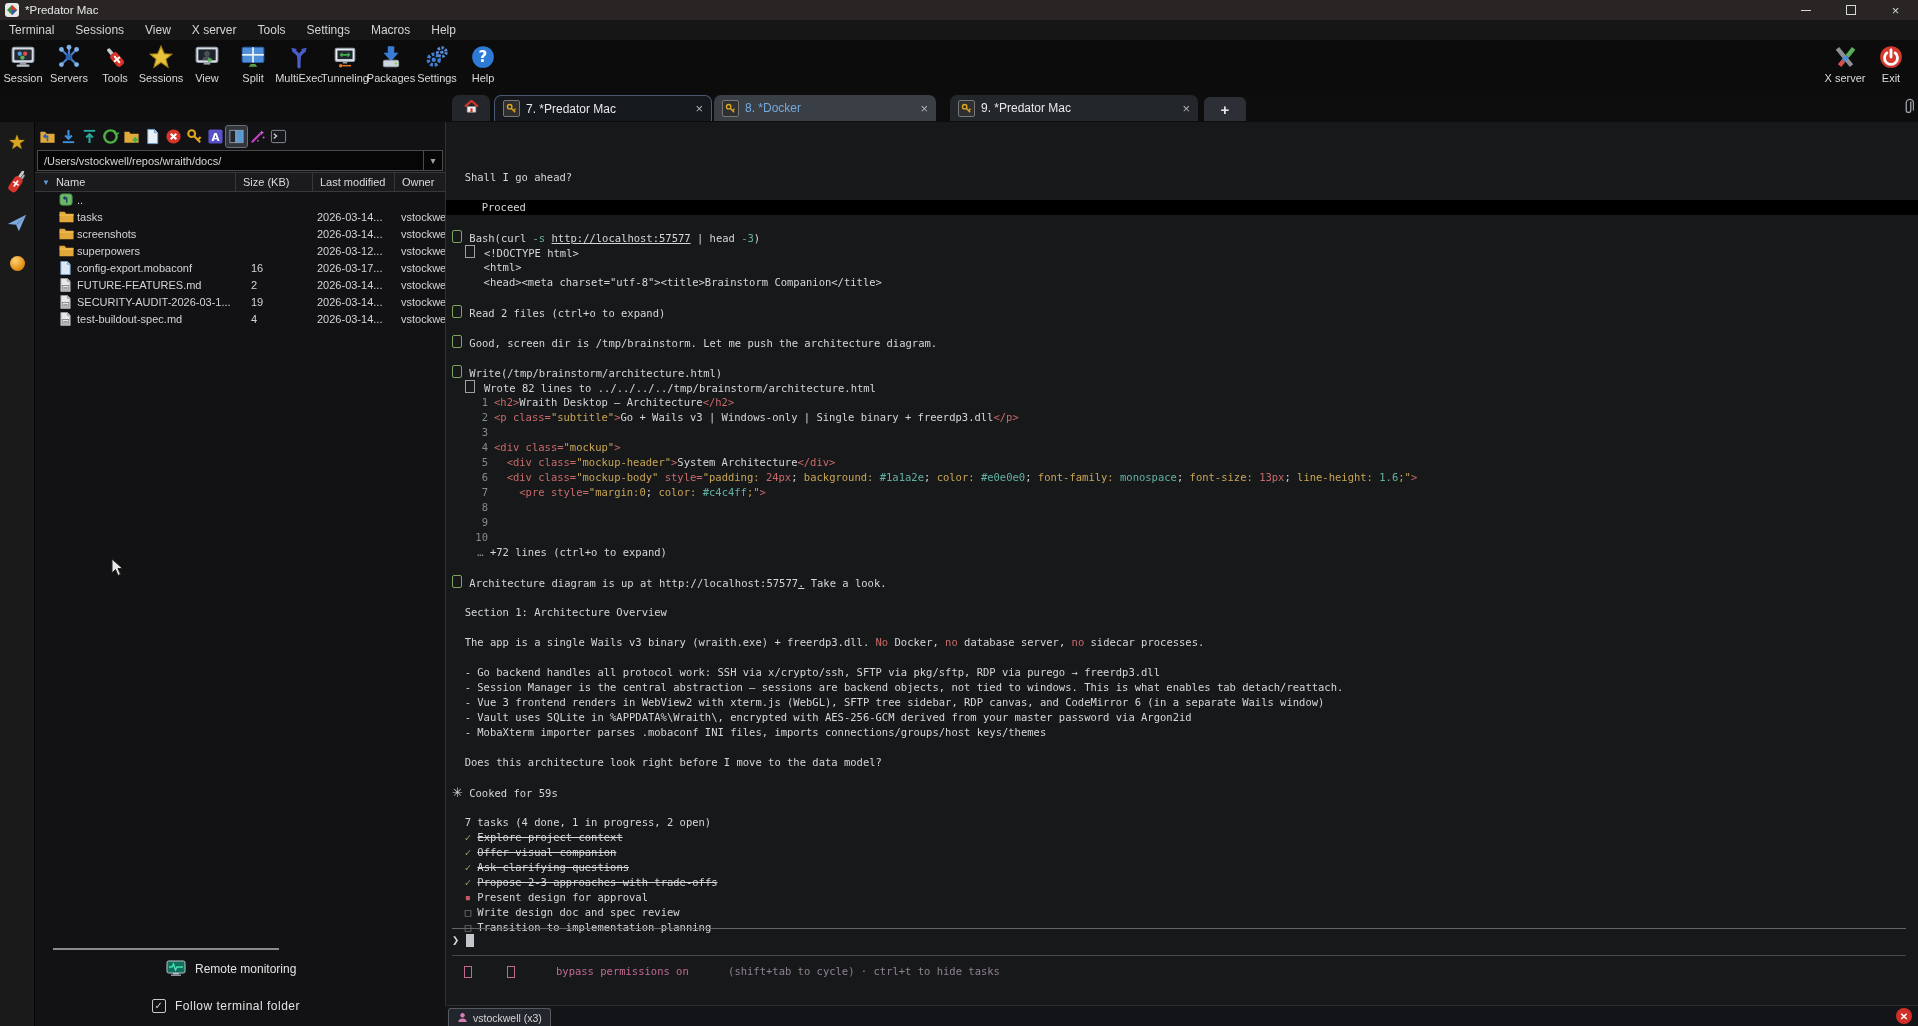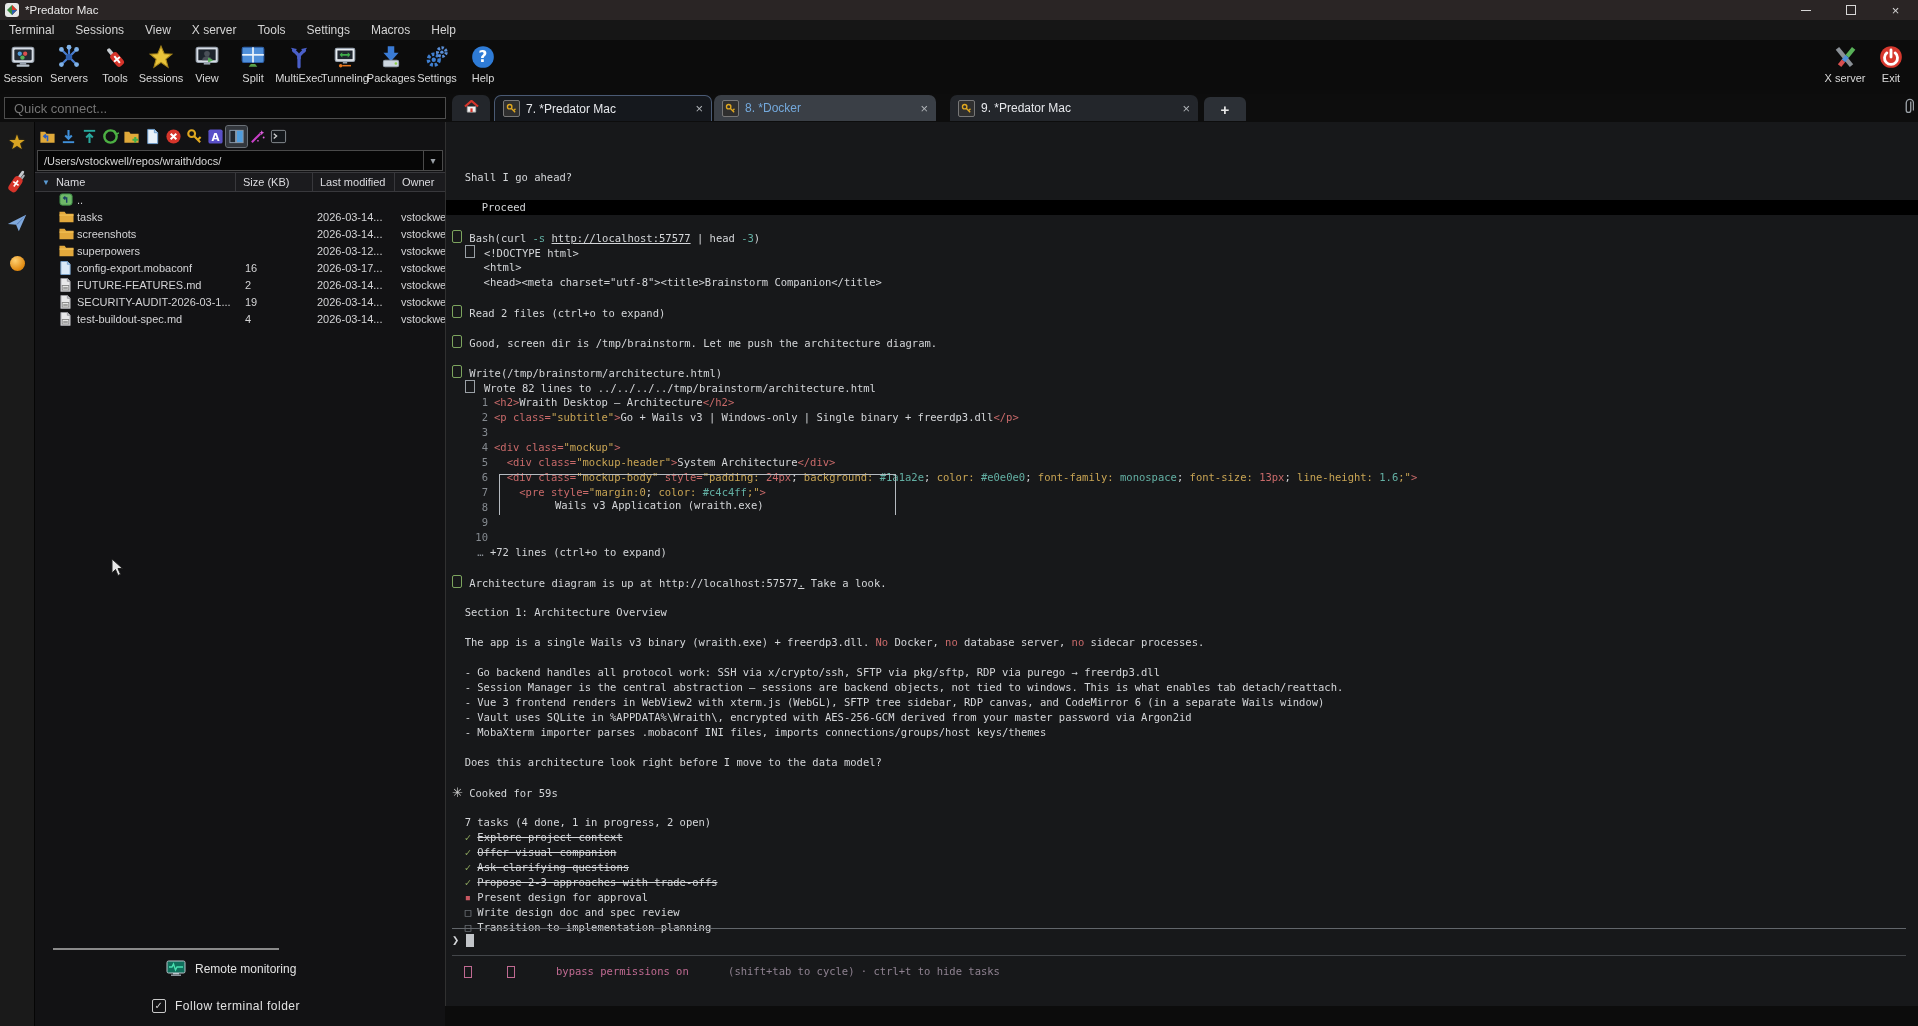--- a/index.html
+++ b/index.html
@@ -63,21 +63,21 @@
   .fhdr{position:absolute;left:0;top:50px;width:410px;height:18px;background:#1b1b1e;border-top:1px solid #38383c;
         border-bottom:1px solid #38383c;color:#dcdce0;font-size:11px;}
   .fhdr .hc{position:absolute;top:0;height:18px;display:flex;align-items:center;padding-left:7px;
             border-right:1px solid #38383c;box-sizing:border-box;cursor:pointer;}
   .hc-name{left:0;width:201px;} .hc-size{left:201px;width:77px;} .hc-mod{left:278px;width:82px;} .hc-own{left:360px;width:50px;border-right:none!important;}
   .sortarrow{color:#5b9bd5;font-size:8px;margin-right:6px;}
   .frows{position:absolute;left:0;top:69px;width:410px;}
   .frow{height:17px;display:flex;align-items:center;color:#d4d4d6;font-size:11px;cursor:pointer;position:relative;}
   .frow .ric{position:absolute;left:24px;top:2px;display:inline-flex;}
   .frow .rname{position:absolute;left:42px;white-space:nowrap;}
-  .frow .rsize{position:absolute;left:210px;}
+  .frow .rsize{position:absolute;left:216px;}
   .frow .rmod{position:absolute;left:282px;width:76px;overflow:hidden;white-space:nowrap;}
   .frow .rown{position:absolute;left:366px;width:44px;overflow:hidden;white-space:nowrap;}
   .sb-divider{position:absolute;left:18px;top:826px;width:226px;height:2px;background:#8a8a8a;}
   .sb-remote{position:absolute;left:131px;top:838px;display:flex;align-items:center;color:#e2e2e2;font-size:12px;}
   .sb-remote svg{margin-right:9px;}
   .sb-follow{position:absolute;left:117px;top:877px;display:flex;align-items:center;color:#e2e2e2;font-size:12px;letter-spacing:.5px;}
   .cbx{width:12px;height:12px;border:1.5px solid #c8c8c8;border-radius:2px;margin-right:9px;display:flex;
        align-items:center;justify-content:center;color:#d0d0d0;font-size:10px;line-height:1;}
   .mousecursor{position:absolute;left:76px;top:436px;pointer-events:none;}
   
@@ -306,21 +306,20 @@
               <path d="M12 5.5 V12" stroke="#fff" stroke-width="2.6" stroke-linecap="round"></path>
               <path d="M8.2 8.2 a6 6 0 1 0 7.6 0" fill="none" stroke="#fff" stroke-width="2.6" stroke-linecap="round"></path>
             </svg>
           </span>
           <span class="tb-lbl">Exit</span>
         </div>
       </div>
   </div>
 
   <div class="tabrow">
-    <input class="qc-input" placeholder="Quick connect..." style="">
     <div class="tab tab-home">
       <span><svg viewBox="0 0 16 14" width="15" height="13">
             <path d="M1 7 L8 1 L15 7" stroke="#d6352b" stroke-width="2.4" fill="none"></path>
             <path d="M3.5 7 v6 h9 v-6" fill="#f2f2f2" stroke="#b0b0b0"></path>
             <rect x="6.8" y="9" width="2.4" height="4" fill="#d6352b"></rect>
           </svg></span>
     </div>
     <div id="tabs-holder">
         <div class="tab tab-7">
           <span class="keybtn">
@@ -590,31 +589,38 @@
       <span class="cbx">✓</span>
       <span>Follow terminal folder</span>
     </div>
     <span class="mousecursor"><svg width="14" height="20">
           <path d="M1 1 L1 15 L4.5 11.5 L7 17.5 L9.5 16.3 L7 10.5 L11.5 10.5 Z" fill="#e8e8e8" stroke="#222" stroke-width="1"></path>
         </svg></span>
   </div>
 
   <div class="terminal">
     <div id="termlines"><div class="tl"><span>  Shall I go ahead?</span></div><div class="tl blank"></div><div class="tl proceed"><span>  Proceed</span></div><div class="tl blank"></div><div class="tl"><span class="blt"></span><span> Bash(curl </span><span class="teal">-s</span><span> </span><span class="und">http://localhost:57577</span><span> | head </span><span class="teal">-3</span><span>)</span></div><div class="tl"><span>  </span><span class="lbx"></span><span> &lt;!DOCTYPE html&gt;</span></div><div class="tl"><span>     &lt;html&gt;</span></div><div class="tl"><span>     &lt;head&gt;&lt;meta charset="utf-8"&gt;&lt;title&gt;Brainstorm Companion&lt;/title&gt;</span></div><div class="tl blank"></div><div class="tl"><span class="blt"></span><span> Read 2 files (ctrl+o to expand)</span></div><div class="tl blank"></div><div class="tl"><span class="blt"></span><span> Good, screen dir is /tmp/brainstorm. Let me push the architecture diagram.</span></div><div class="tl blank"></div><div class="tl"><span class="blt"></span><span> Write(/tmp/brainstorm/architecture.html)</span></div><div class="tl"><span>  </span><span class="lbx"></span><span> Wrote 82 lines to ../../../../tmp/brainstorm/architecture.html</span></div><div class="tl code"><span class="gut">1</span><span class="red">&lt;h2&gt;</span><span>Wraith Desktop — Architecture</span><span class="red">&lt;/h2&gt;</span></div><div class="tl code"><span class="gut">2</span><span class="red">&lt;p class=</span><span class="yel">"subtitle"</span><span class="red">&gt;</span><span>Go + Wails v3 | Windows-only | Single binary + freerdp3.dll</span><span class="red">&lt;/p&gt;</span></div><div class="tl code"><span class="gut">3</span></div><div class="tl code"><span class="gut">4</span><span class="red">&lt;div class=</span><span class="yel">"mockup"</span><span class="red">&gt;</span></div><div class="tl code"><span class="gut">5</span><span>  </span><span class="red">&lt;div class=</span><span class="yel">"mockup-header"</span><span class="red">&gt;</span><span>System Architecture</span><span class="red">&lt;/div&gt;</span></div><div class="tl code"><span class="gut">6</span><span>  </span><span class="red">&lt;div class=</span><span class="yel">"mockup-body"</span><span class="red"> style=</span><span class="yel">"</span><span class="yel">padding:</span><span> </span><span class="red">24px</span><span>; </span><span class="yel">background:</span><span> </span><span class="teal">#1a1a2e</span><span>; </span><span class="yel">color:</span><span> </span><span class="teal">#e0e0e0</span><span>; </span><span class="yel">font-family:</span><span> </span><span class="teal">monospace</span><span>; </span><span class="yel">font-size:</span><span> </span><span class="red">13px</span><span>; </span><span class="yel">line-height:</span><span> </span><span class="teal">1.6</span><span class="yel">;"</span><span class="red">&gt;</span></div><div class="tl code"><span class="gut">7</span><span>    </span><span class="red">&lt;pre style=</span><span class="yel">"</span><span class="yel">margin:0</span><span>; </span><span class="yel">color:</span><span> </span><span class="teal">#c4c4ff</span><span class="yel">;"</span><span class="red">&gt;</span></div><div class="tl code"><span class="gut">8</span></div><div class="tl code"><span class="gut">9</span></div><div class="tl code"><span class="gut">10</span></div><div class="tl"><span class="gray">    …</span><span> +72 lines (ctrl+o to expand)</span></div><div class="tl blank"></div><div class="tl"><span class="blt"></span><span> Architecture diagram is up at http://localhost:57577</span><span class="und">.</span><span> Take a look.</span></div><div class="tl blank"></div><div class="tl"><span>  Section 1: Architecture Overview</span></div><div class="tl blank"></div><div class="tl"><span>  The app is a single Wails v3 binary (wraith.exe) + freerdp3.dll. </span><span class="red">No</span><span> Docker, </span><span class="red">no</span><span> database server, </span><span class="red">no</span><span> sidecar processes.</span></div><div class="tl blank"></div><div class="tl"><span>  - Go backend handles all protocol work: SSH via x/crypto/ssh, SFTP via pkg/sftp, RDP via purego → freerdp3.dll</span></div><div class="tl"><span>  - Session Manager is the central abstraction — sessions are backend objects, not tied to windows. This is what enables tab detach/reattach.</span></div><div class="tl"><span>  - Vue 3 frontend renders in WebView2 with xterm.js (WebGL), SFTP tree sidebar, RDP canvas, and CodeMirror 6 (in a separate Wails window)</span></div><div class="tl"><span>  - Vault uses SQLite in %APPDATA%\Wraith\, encrypted with AES-256-GCM derived from your master password via Argon2id</span></div><div class="tl"><span>  - MobaXterm importer parses .mobaconf INI files, imports connections/groups/host keys/themes</span></div><div class="tl blank"></div><div class="tl"><span>  Does this architecture look right before I move to the data model?</span></div><div class="tl blank"></div><div class="tl"><span class="ast">✳</span><span> Cooked for 59s</span></div><div class="tl blank"></div><div class="tl"><span>  7 tasks (4 done, 1 in progress, 2 open)</span></div><div class="tl"><span>  </span><span class="grn">✓</span><span> </span><span class="strike">Explore project context</span></div><div class="tl"><span>  </span><span class="grn">✓</span><span> </span><span class="strike">Offer visual companion</span></div><div class="tl"><span>  </span><span class="grn">✓</span><span> </span><span class="strike">Ask clarifying questions</span></div><div class="tl"><span>  </span><span class="grn">✓</span><span> </span><span class="strike">Propose 2-3 approaches with trade-offs</span></div><div class="tl"><span>  </span><span class="red2">▪</span><span> Present design for approval</span></div><div class="tl"><span>  </span><span class="gray">□</span><span> Write design doc and spec review</span></div><div class="tl"><span>  </span><span class="gray">□</span><span> Transition to implementation planning</span></div></div>
-    <div class="codebox">
-      <span>Wails v3 Application (wraith.exe)</span>
-    </div>
     <div class="term-hr1"></div>
     <div class="promptline">
       <span class="prompt-char">❯</span>
       <span class="cursor-block"></span>
     </div>
     <div class="term-hr2"></div>
     <div class="statusline">
       <span class="pause-box"></span>
       <span class="pause-box"></span>
       <span class="status-main">bypass permissions on</span>
       <span class="status-hint"> (shift+tab to cycle) · ctrl+t to hide tasks</span>
     </div>
   </div>
 
+  <div class="bottombar">
+    <div class="btab">
+      <svg viewBox="0 0 12 12" width="11" height="11">
+          <circle cx="6" cy="3.6" r="2.4" fill="#cf7fb5"></circle>
+          <path d="M1.5 11 a4.5 4 0 0 1 9 0 Z" fill="#cf7fb5"></path>
+        </svg>
+      <span>vstockwell (x3)</span>
+    </div>
+    <div class="redclose">✕</div>
+  </div>
 
 </div>
 
 </body></html>

